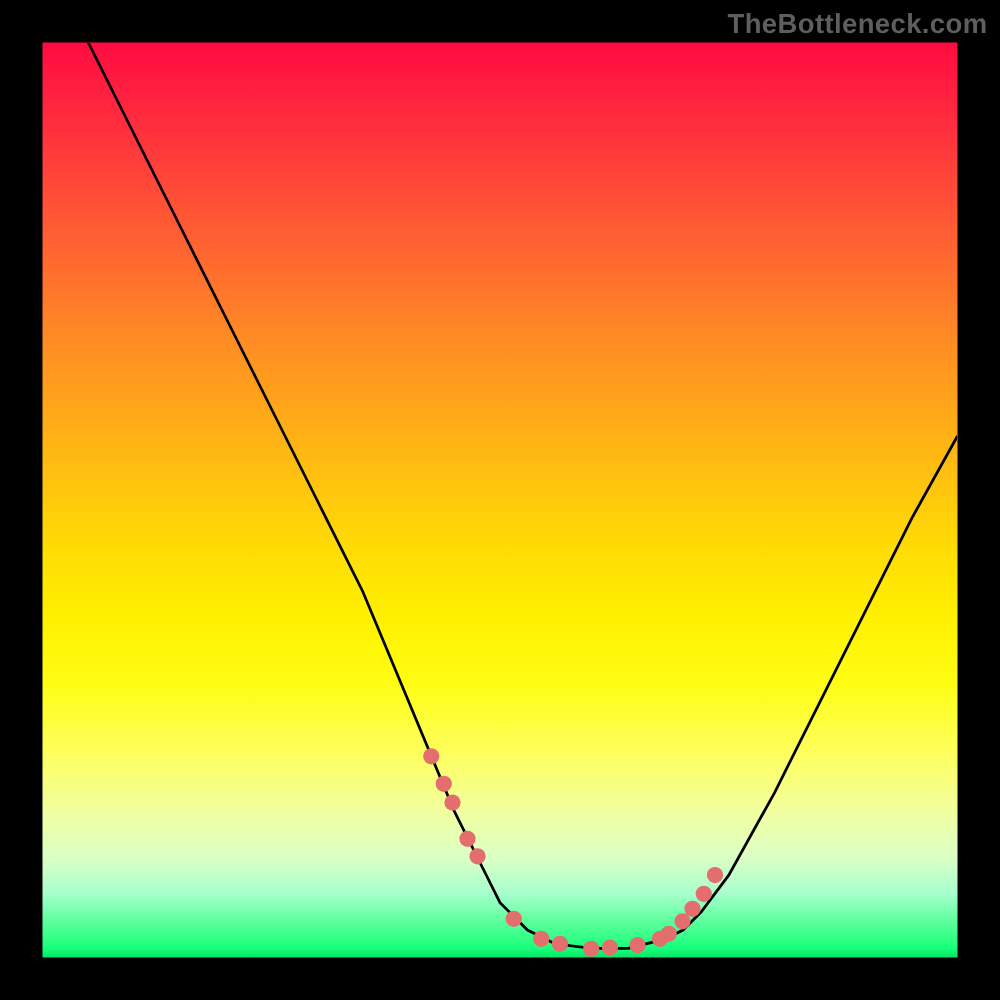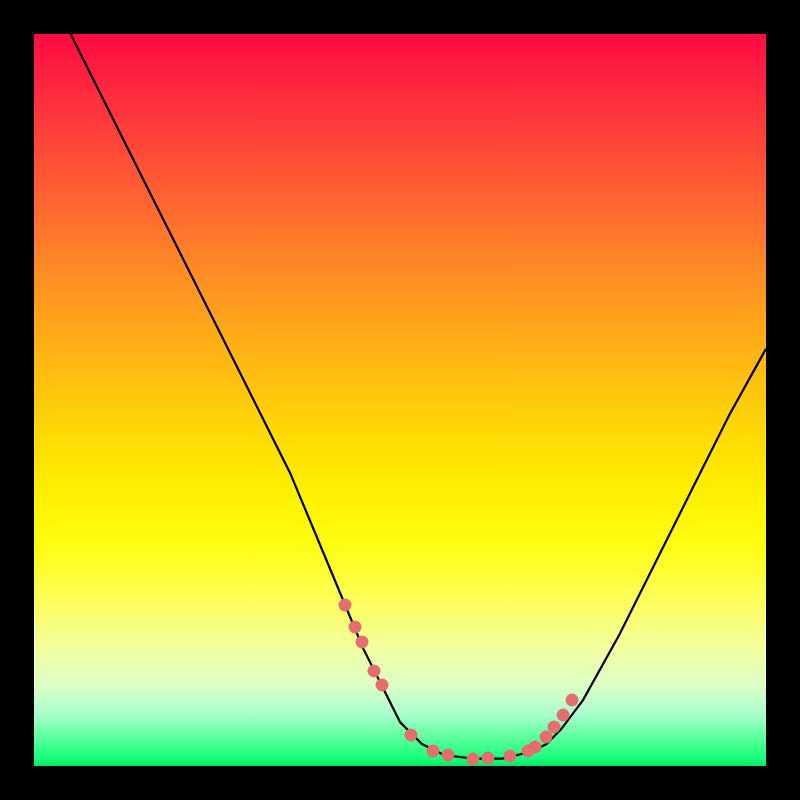--- a/index.html
+++ b/index.html
@@ -57,20 +57,21 @@
     height: 13px;
     border-radius: 50%;
     background: #e46e6d;
     transform: translate(-50%, -50%);
   }
 </style>
 </head>
 <body>
 
 <div class="container">
+  <div class="watermark">TheBottleneck.com</div>
   <div class="plot-area">
     <svg class="curve" viewBox="0 0 732 732" preserveAspectRatio="none">
       <path id="curve-path" fill="none" stroke="#000" stroke-width="2.2" d="M36.60 0.00 L73.20 73.20 L109.80 146.40 L146.40 219.60 L183.00 292.80 L219.60 366.00 L256.20 439.20 L292.80 527.04 L329.40 614.88 L351.36 658.80 L366.00 688.08 L387.96 710.04 L409.92 721.02 L439.20 724.68 L468.48 724.68 L497.76 717.36 L512.40 710.04 L527.04 695.40 L549.00 666.12 L585.60 600.24 L622.20 527.04 L658.80 453.84 L695.40 380.64 L732.00 314.76"></path>
     </svg>
     <div id="dots-layer">
         <div class="dot" style="left: 311.1px; top: 570.96px;"></div>
         <div class="dot" style="left: 320.616px; top: 592.92px;"></div>
         <div class="dot" style="left: 327.936px; top: 607.56px;"></div>
         <div class="dot" style="left: 340.38px; top: 636.84px;"></div>
         <div class="dot" style="left: 347.7px; top: 651.48px;"></div>

